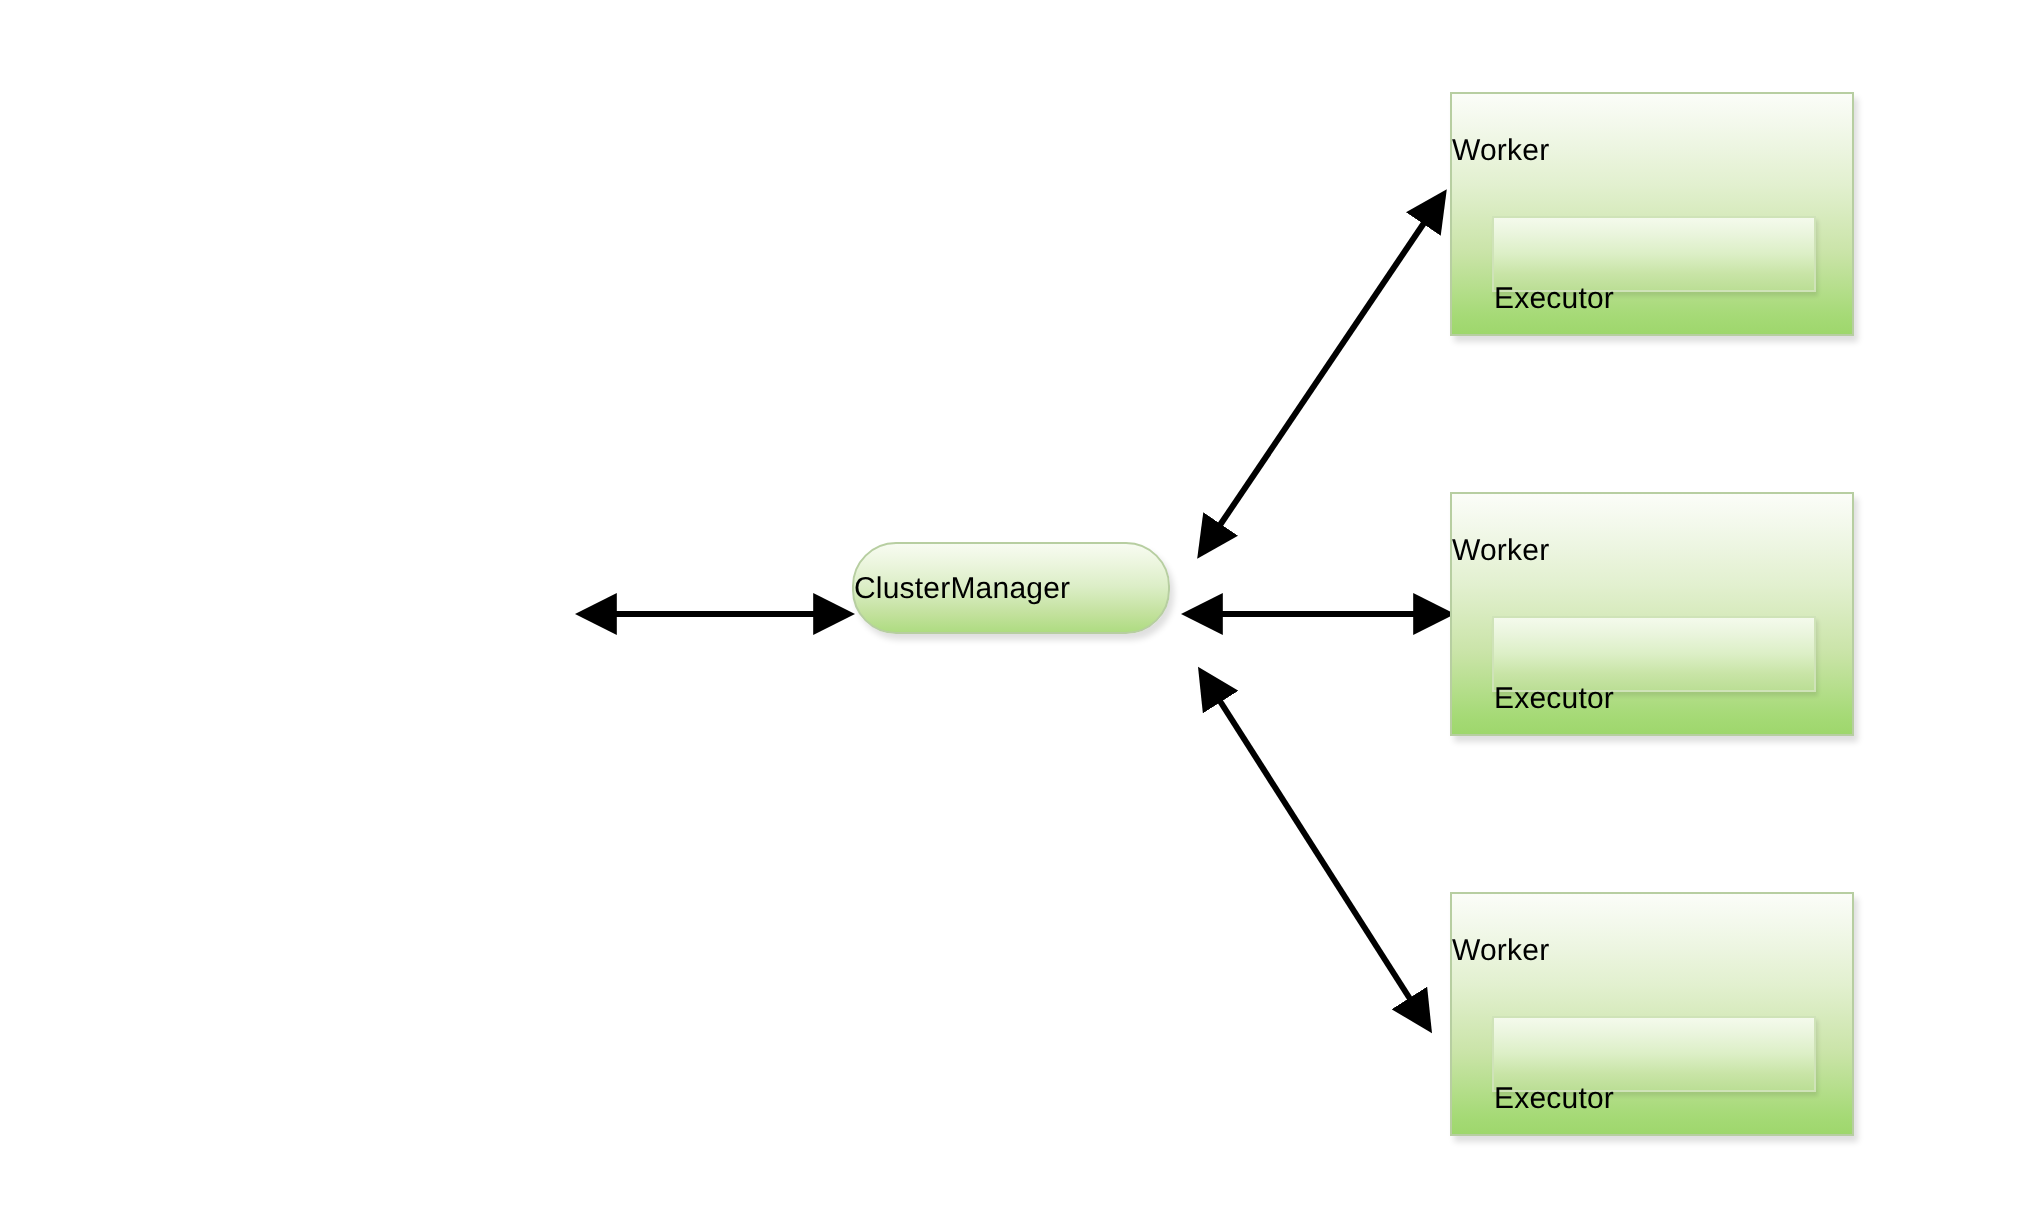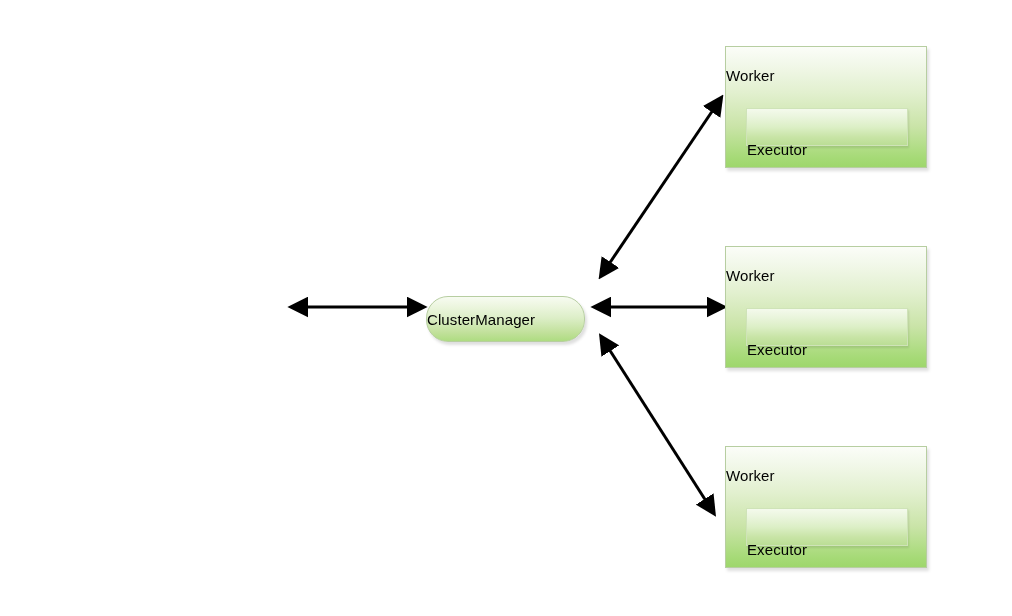--- a/index.html
+++ b/index.html
@@ -125,21 +125,21 @@
     <line x1="306" y1="307" x2="409" y2="307" marker-start="url(#head-start)" marker-end="url(#head-end)"></line>
 
     <line x1="609" y1="264" x2="713" y2="110" marker-start="url(#head-start)" marker-end="url(#head-end)"></line>
 
     <line x1="609" y1="307" x2="709" y2="307" marker-start="url(#head-start)" marker-end="url(#head-end)"></line>
 
     <line x1="609" y1="349" x2="706" y2="501" marker-start="url(#head-start)" marker-end="url(#head-end)"></line>
   </svg>
 
 
-  <div class="node" id="cluster-manager" style="left:426px; top:296px;border-radius:22px;">
+  <div class="node" id="cluster-manager" style="left:426px; top:271px;border-radius:22px;">
     <div class="node-label">ClusterManager</div>
   </div>
 
   <div class="node container-node" id="worker-node-1" style="left:725px; top:46px;">
     <div class="node-label">Worker</div>
     <div class="inner-node inner-standard">
       <div class="node-label">Executor</div>
     </div>
   </div>
 

